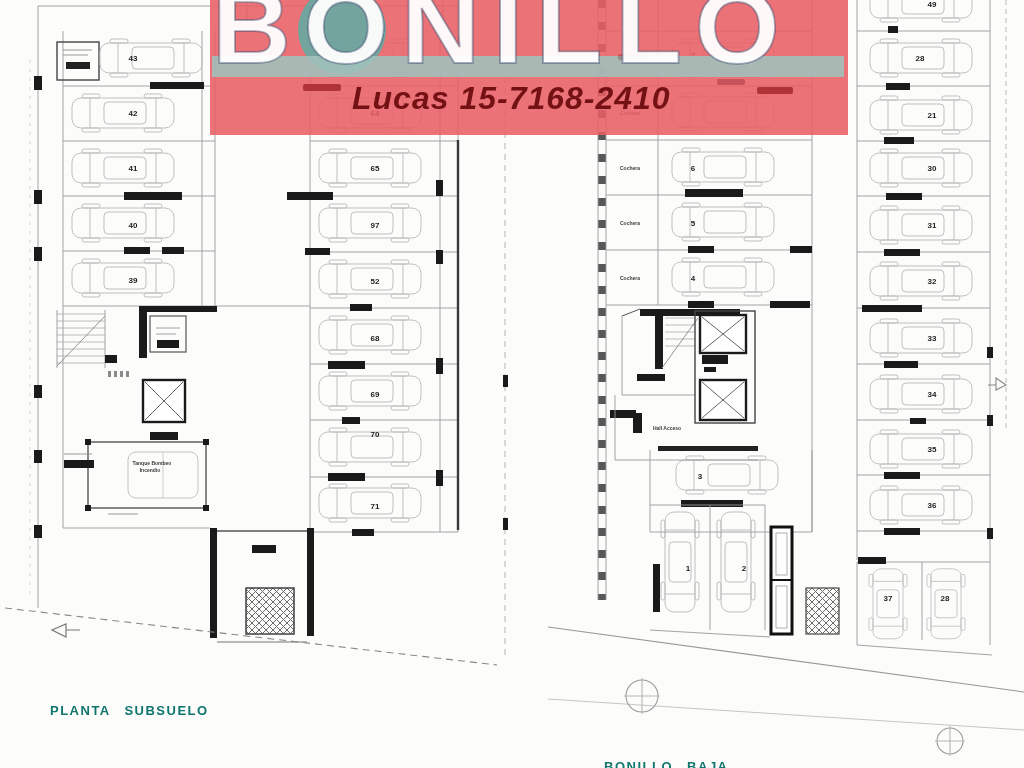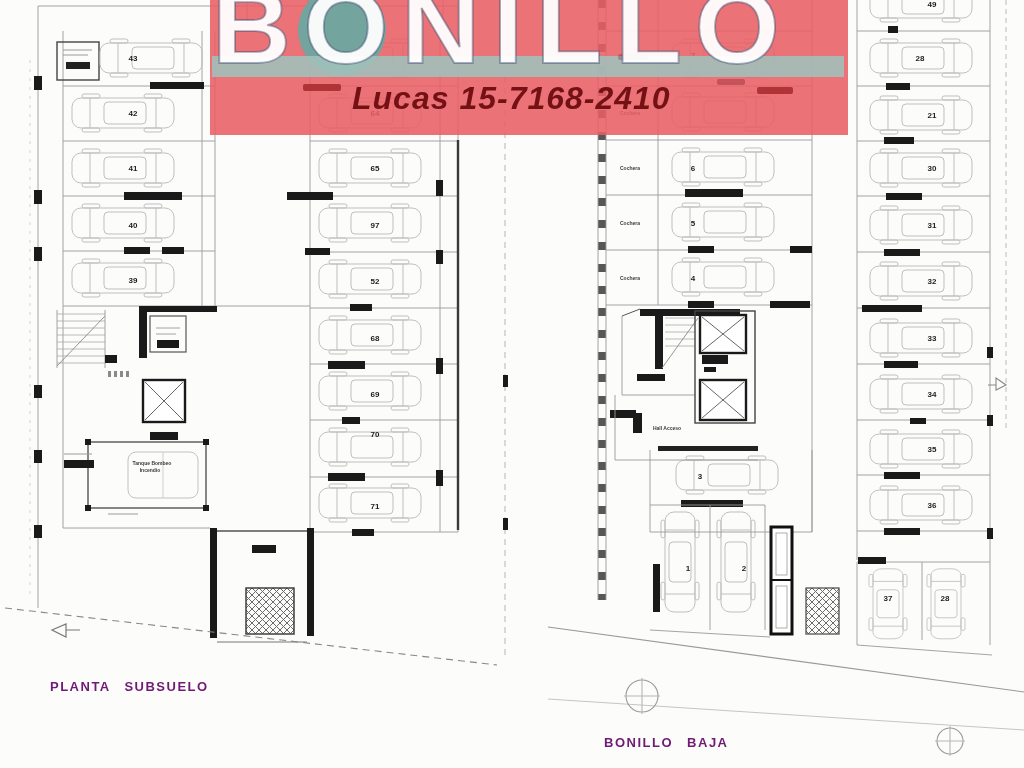--- a/index.html
+++ b/index.html
@@ -3,22 +3,22 @@
 <meta charset="utf-8">
 <style>
   html,body{margin:0;padding:0;background:#e9e9e9;}
   #stage{position:relative;width:1024px;height:768px;background:#fcfcfb;overflow:hidden;
          font-family:"Liberation Sans",sans-serif;}
   #linework{position:absolute;left:0;top:0;filter:blur(.3px);}
   .num{position:absolute;transform:translate(-50%,-50%);font:bold 8px "Liberation Sans",sans-serif;
        color:#1c1c1c;letter-spacing:0;white-space:nowrap;z-index:2;}
   .tiny{position:absolute;transform:translate(-50%,-50%);font:bold 5px "Liberation Sans",sans-serif;
         color:#3a3a3a;white-space:nowrap;z-index:2;}
-  .plan-title{position:absolute;font:bold 13px "Liberation Sans",sans-serif;color:#701a75;
-        letter-spacing:1.5px;word-spacing:9px;z-index:2;}
+  .plan-title{position:absolute;font:bold 13px "Liberation Sans",sans-serif;color:#0f766e;
+        letter-spacing:1.5px;word-spacing:9px;z-index:2;margin-top:24px;}
   
   #banner{position:absolute;left:210px;top:0;width:638px;height:135px;
           background:rgba(232,95,99,0.88);z-index:5;}
   #teal-circle{position:absolute;left:88px;top:-14px;width:88px;height:88px;border-radius:50%;
           background:rgba(105,168,162,0.92);}
   #teal-band{position:absolute;left:2px;top:56px;width:632px;height:21px;
           background:rgba(160,194,189,0.88);}
   #brand{position:absolute;left:2px;top:-24px;font:bold 103px "Liberation Sans",sans-serif;
           color:rgba(255,255,255,0.95);letter-spacing:12px;transform:scaleX(1.06);
           transform-origin:left top;-webkit-text-stroke:1.8px rgba(60,75,110,0.45);

